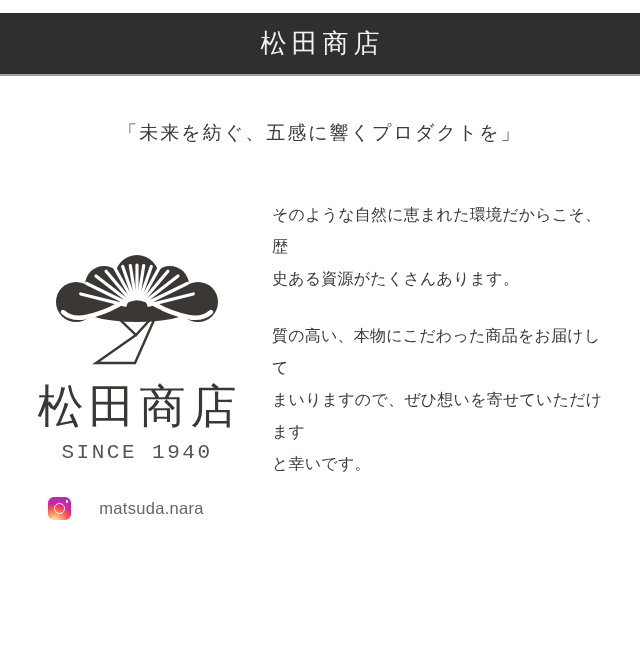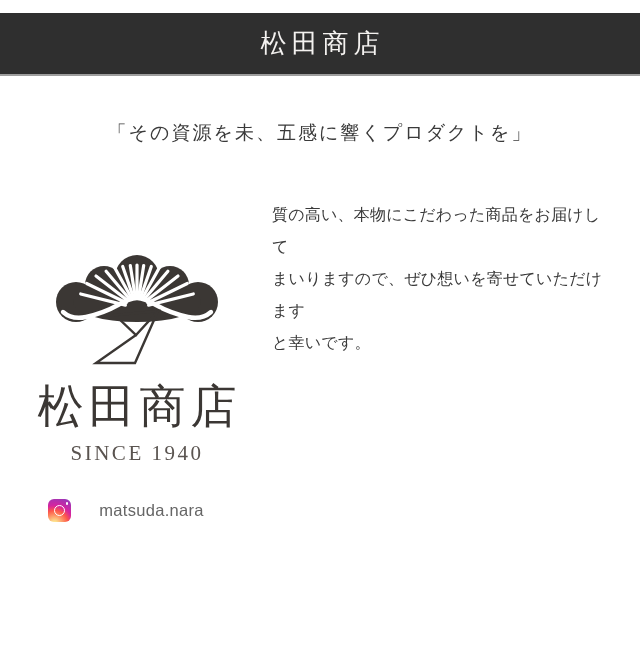--- a/index.html
+++ b/index.html
@@ -64,21 +64,21 @@
     font-family: "Liberation Serif", "DejaVu Serif", serif;
     font-size: 46px;
     font-weight: 400;
     letter-spacing: 5px;
     text-indent: 5px;
     color: #3b3734;
     white-space: nowrap;
   }
   .brand-since {
     margin-top: 3px;
-    font-family: Liberation Serif, serif;
+    font-family: Liberation Mono, monospace;
     font-size: 21px;
     letter-spacing: 2.5px;
     color: #5a5450;
   }
   .insta-row {
     margin-top: 33px;
     margin-right: 22px;
     display: flex;
     align-items: center;
     gap: 28px;
@@ -129,21 +129,21 @@
 </style>
 </head>
 <body>
 
 <div class="page">
 
   <header class="site-header">
     <h1 class="site-title">松田商店</h1>
   </header>
 
-  <div class="tagline">「その資源を未、五感に響くプロダクトを」</div>
+  <div class="tagline">「未来を紡ぐ、五感に響くプロダクトを」</div>
 
   <main class="content">
 
     <aside class="brand-col">
 
       <svg class="pine-logo" width="162" height="112" viewBox="0 0 162 112" aria-hidden="true">
 
         <g fill="#3b3734" stroke="none">
           <circle cx="81" cy="22" r="22"></circle>
           <circle cx="48" cy="30" r="19"></circle>
@@ -186,20 +186,22 @@
         <span class="ig-icon">
           <span class="lens"></span>
           <span class="dot"></span>
         </span>
         <span class="ig-handle">matsuda.nara</span>
       </div>
 
     </aside>
 
     <section class="text-col">
+      <p>そのような自然に恵まれた環境だからこそ、歴
+史ある資源がたくさんあります。</p>
       <p>質の高い、本物にこだわった商品をお届けして
 まいりますので、ぜひ想いを寄せていただけます
 と幸いです。</p>
     </section>
 
   </main>
 
 </div>
 
 </body></html>

